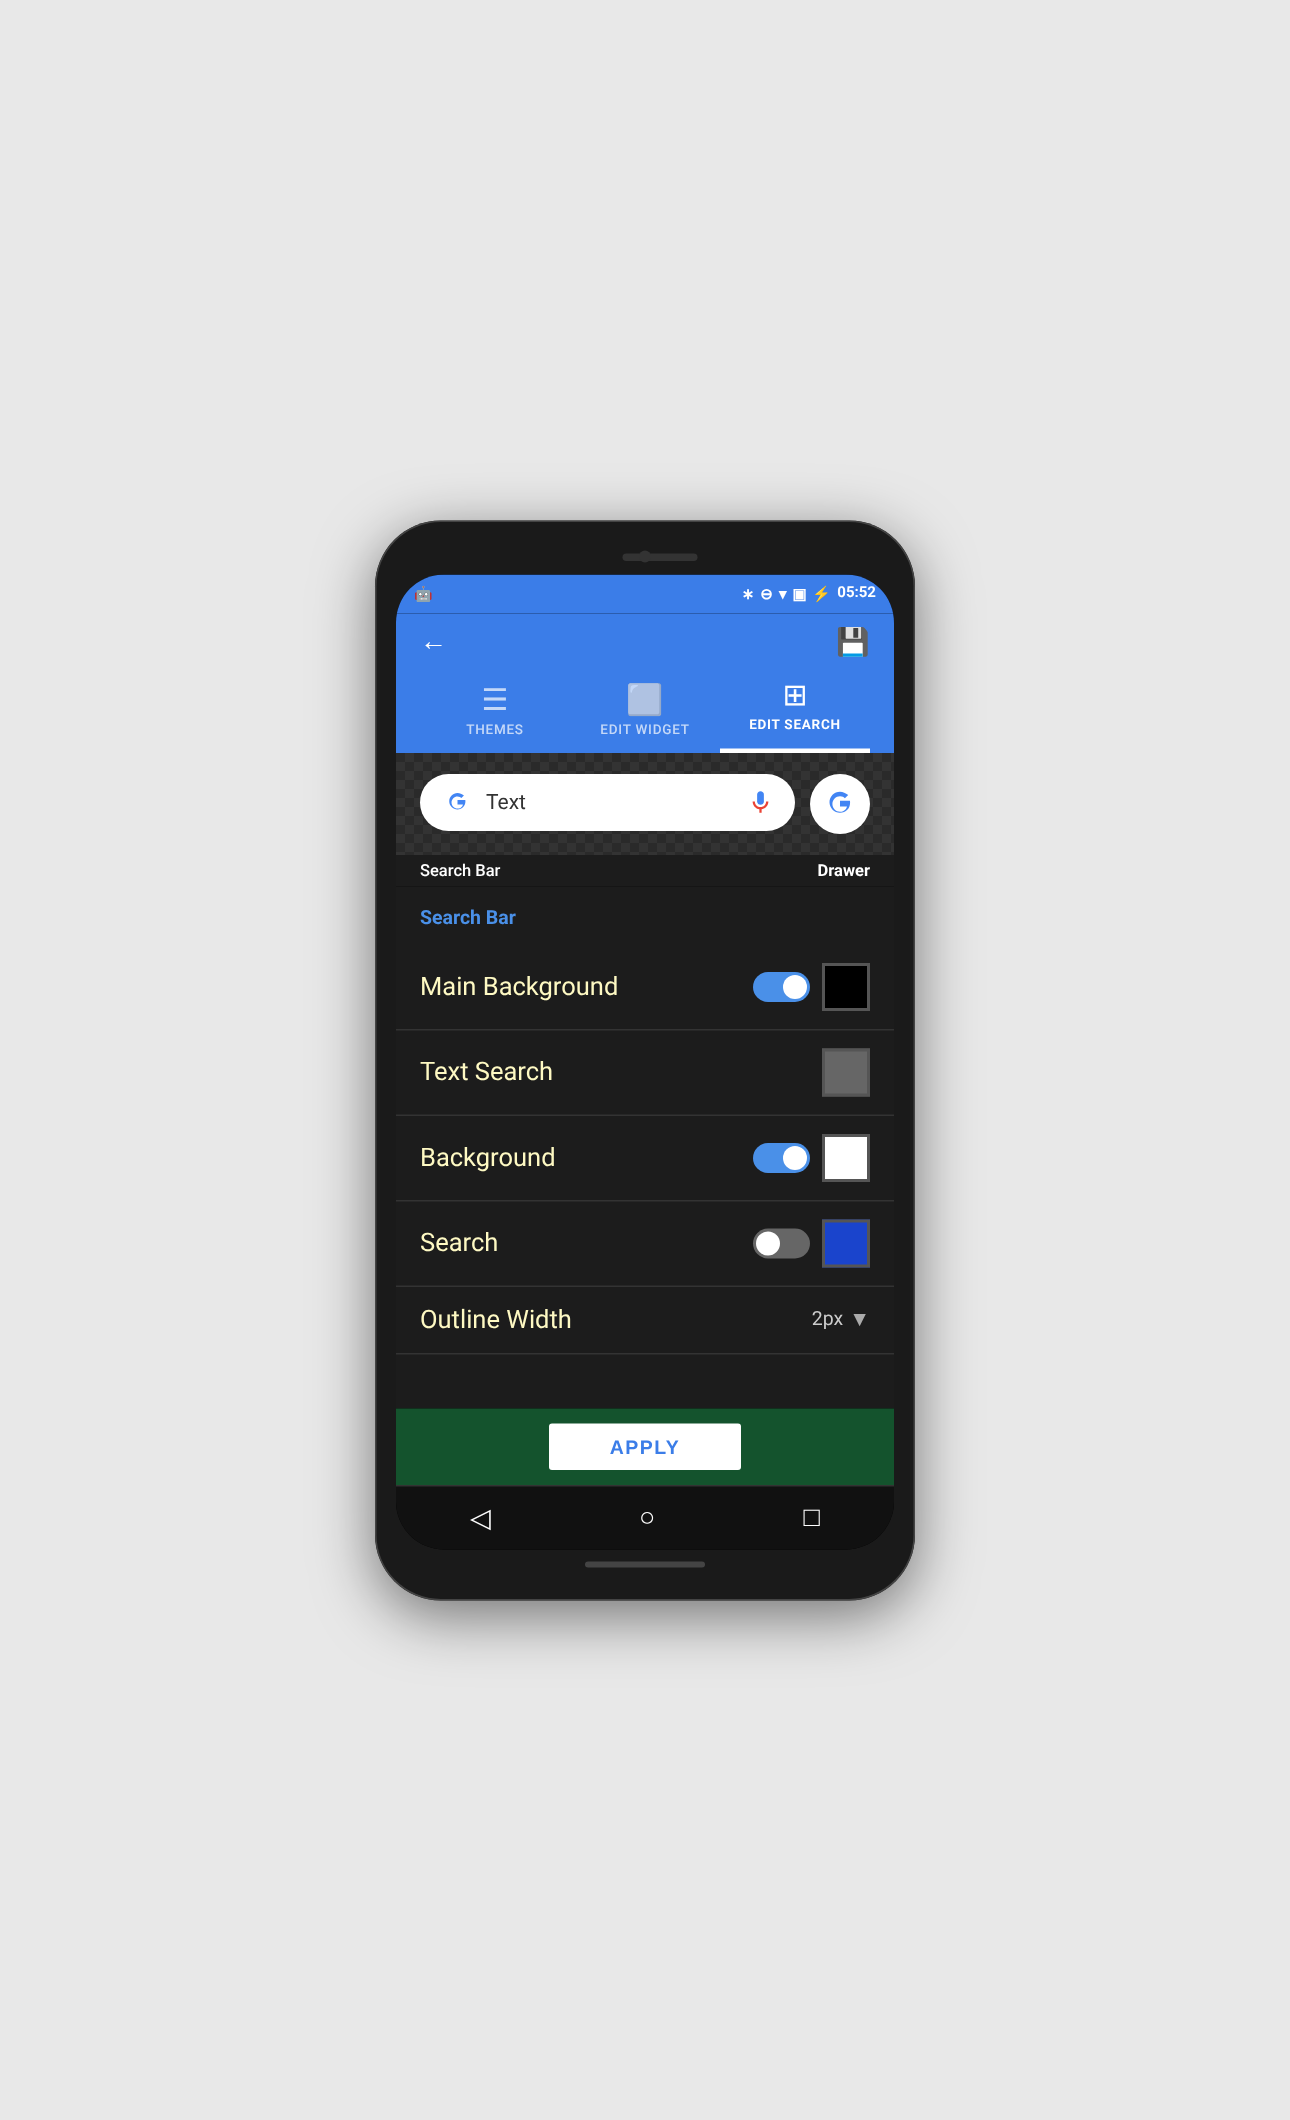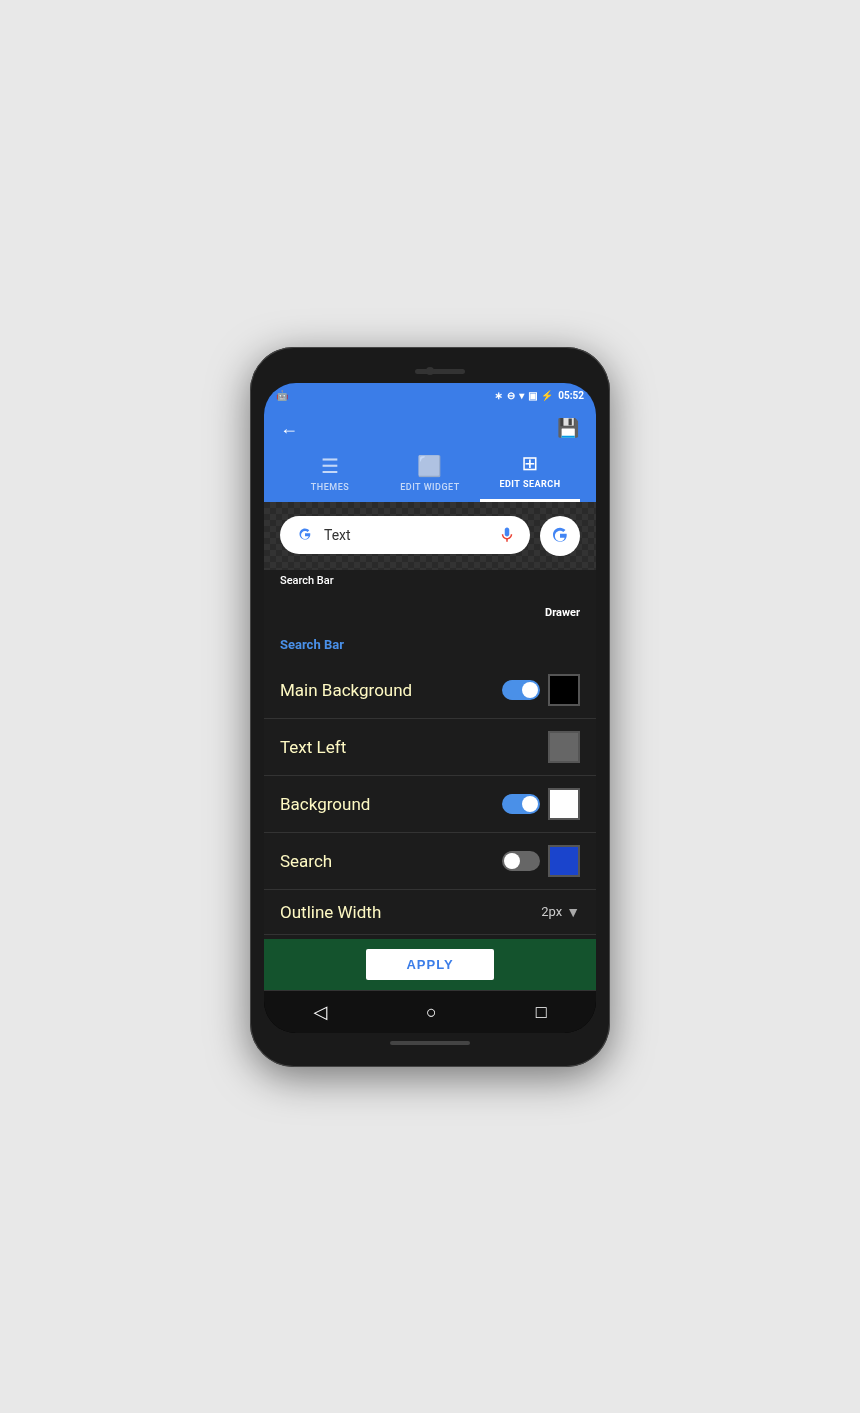--- a/index.html
+++ b/index.html
@@ -114,21 +114,21 @@
       font-weight: bold;
     }
     
     .preview-labels {
       background: #1c1c1c;
       display: flex;
       justify-content: space-between;
       padding: 4px 16px 4px 16px;
     }
     .preview-label { font-size: 11px; color: white; font-weight: 500; }
-    .preview-label-right { font-size: 11px; color: white; font-weight: bold; margin-top: 32px; }
+    .preview-label-right { font-size: 11px; color: white; font-weight: bold; }
     
     .settings-area {
       background: #1c1c1c;
       flex: 1;
       overflow-y: auto;
       padding: 0;
     }
     .section-title {
       color: #4a90e8;
       font-size: 13px;
@@ -350,21 +350,21 @@
         <span class="setting-label">Main Background</span>
         <div class="setting-controls">
           <div class="toggle on">
             <div class="toggle-thumb"></div>
           </div>
           <div class="color-swatch" style="background:#000000;"></div>
         </div>
       </div>
 
       <div class="setting-row">
-        <span class="setting-label">Text Left</span>
+        <span class="setting-label">Text Search</span>
         <div class="setting-controls">
           <div class="color-swatch" style="background:#666666;"></div>
         </div>
       </div>
 
       <div class="setting-row">
         <span class="setting-label">Background</span>
         <div class="setting-controls">
           <div class="toggle on">
             <div class="toggle-thumb"></div>

